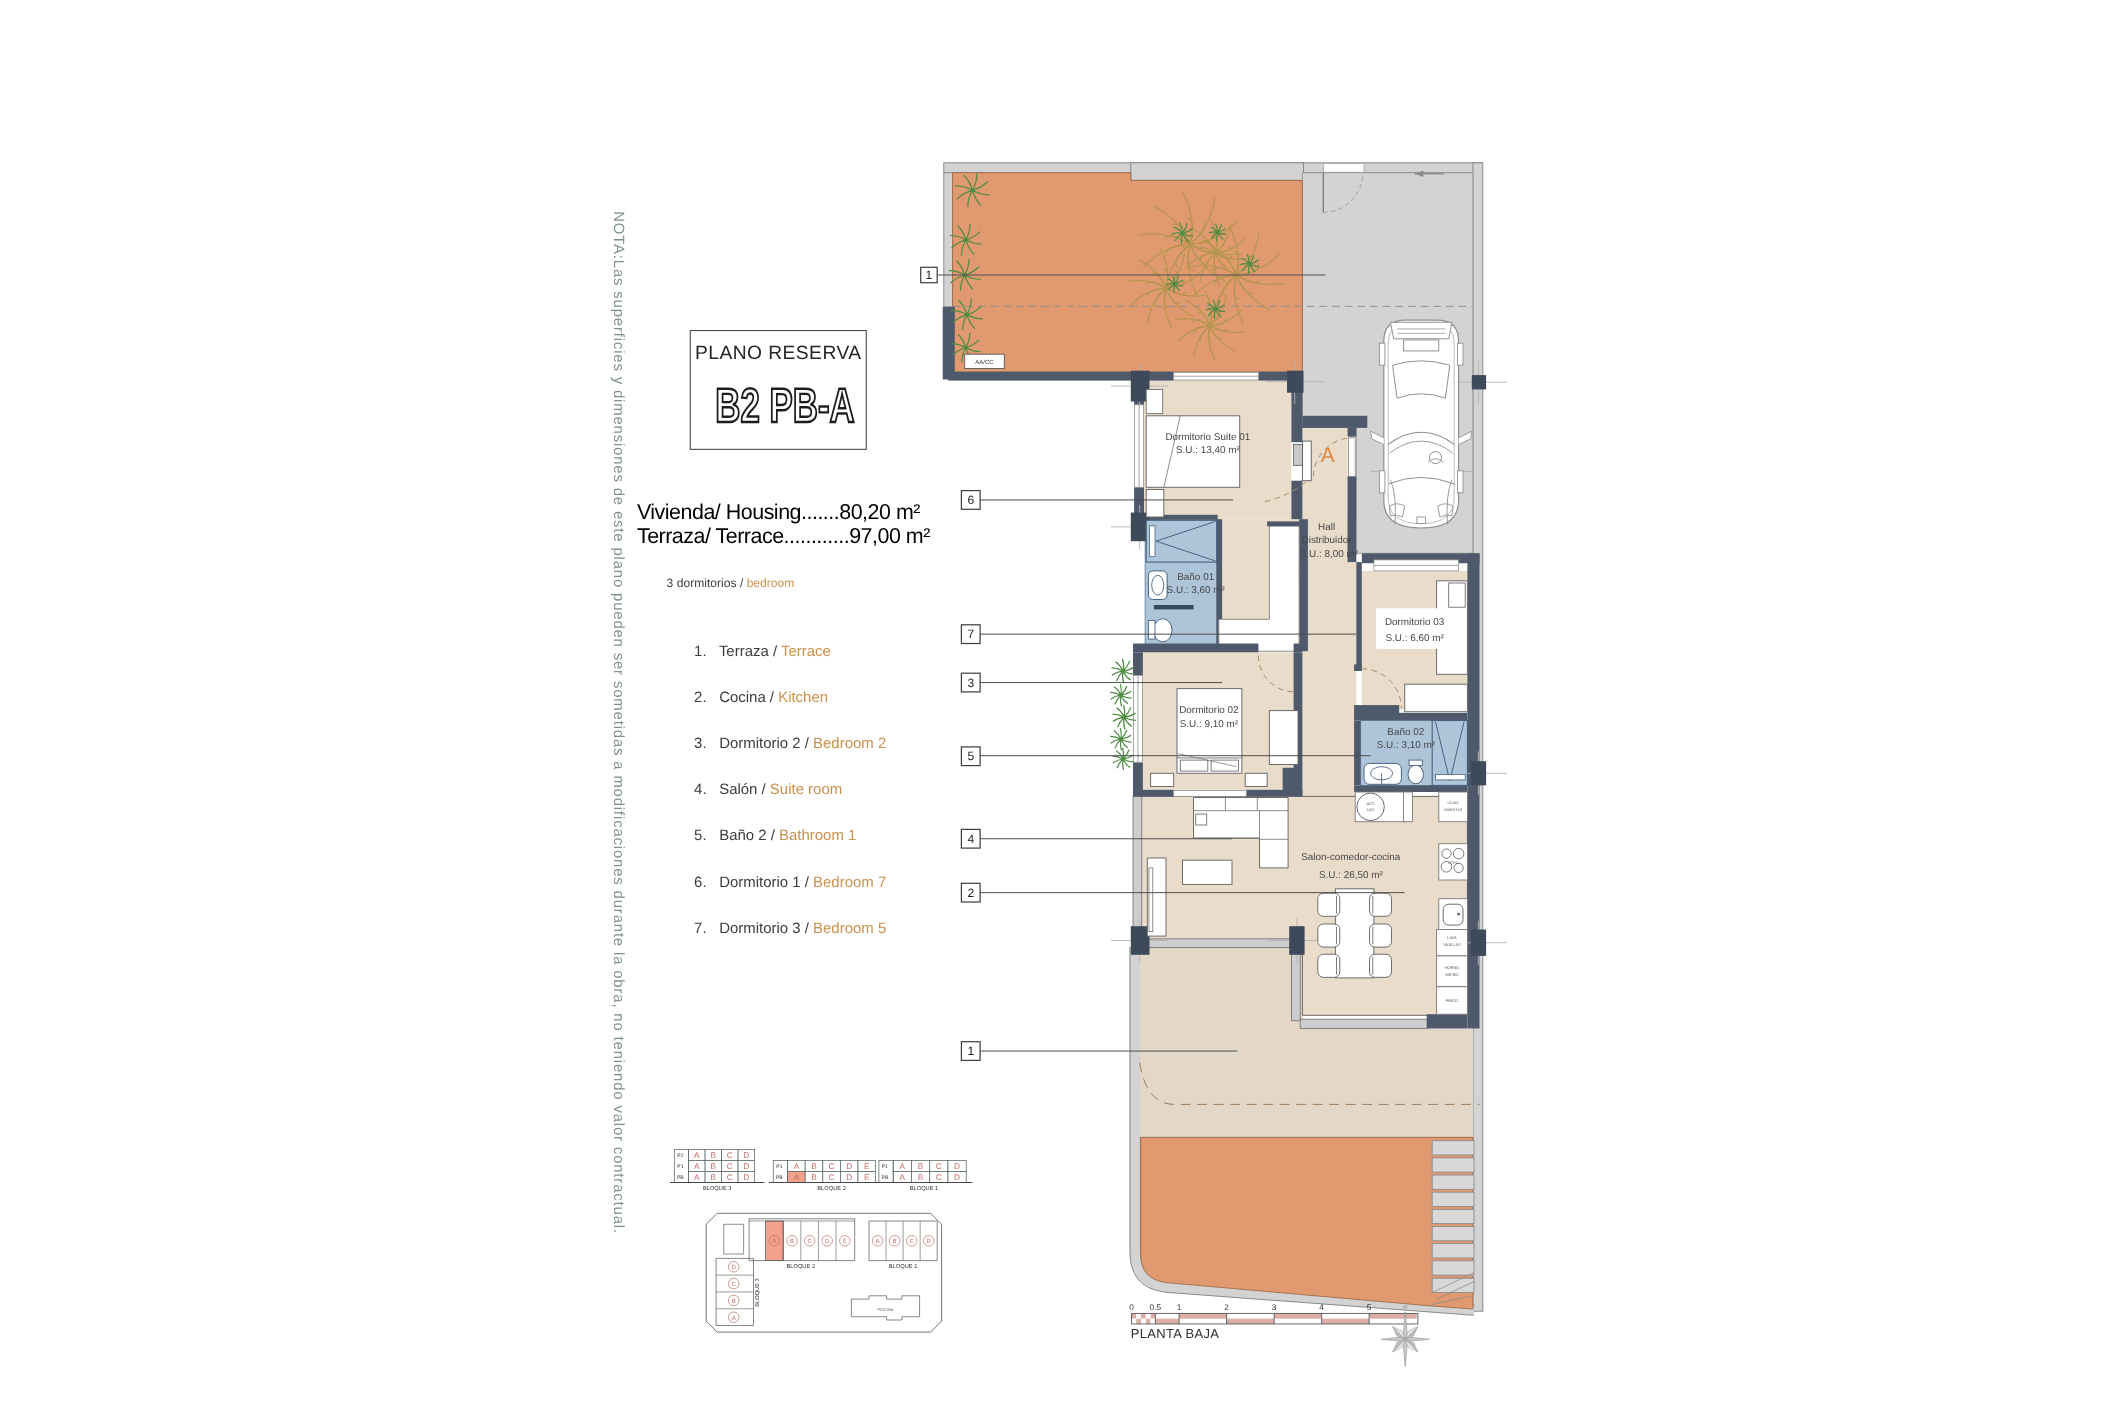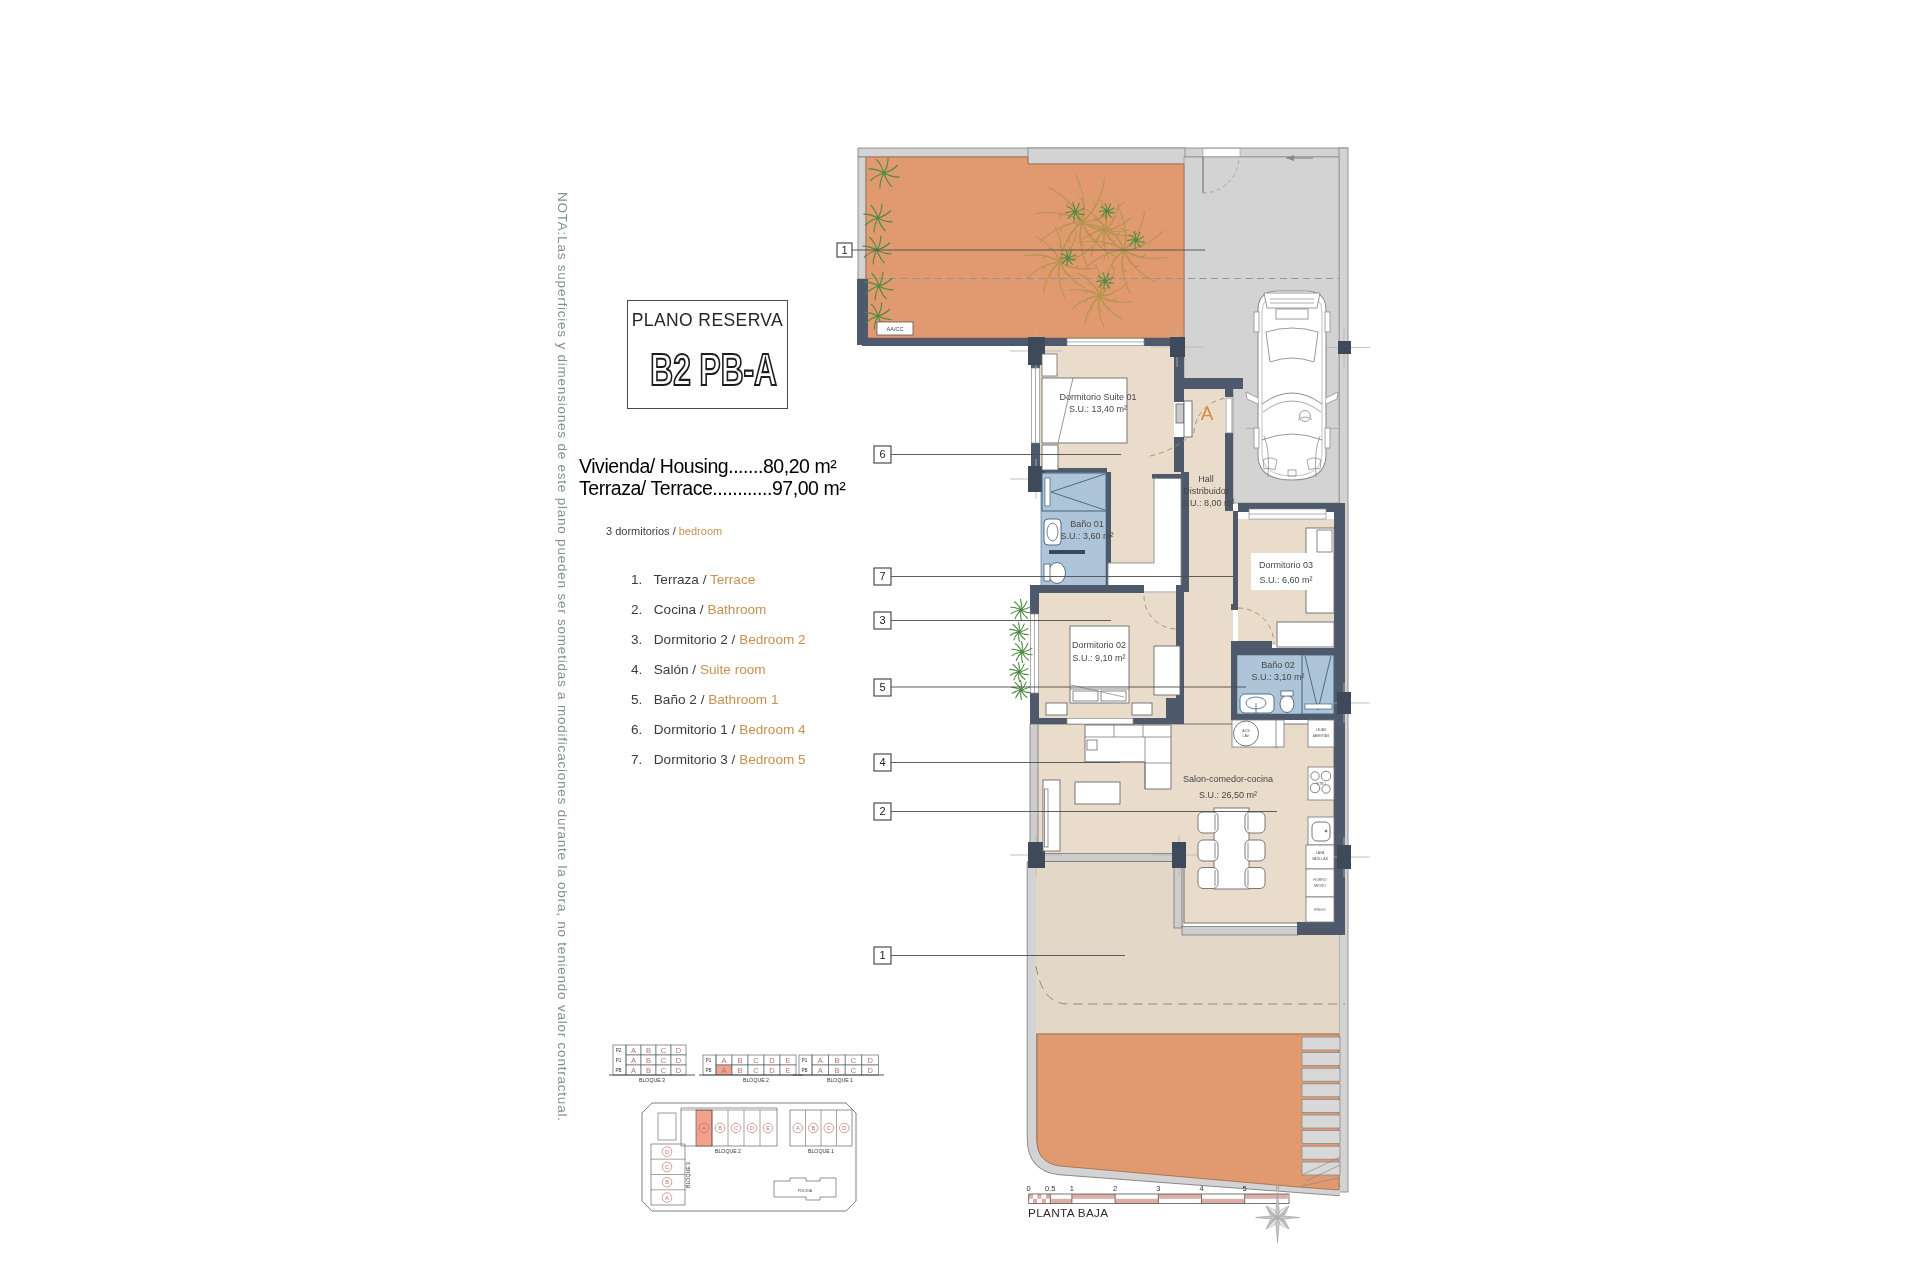--- a/index.html
+++ b/index.html
@@ -12,44 +12,44 @@
   #titlebox .t1{position:absolute;top:9px;left:0;width:100%;text-align:center;
       font-size:17.5px;letter-spacing:0.4px;color:#262626;font-weight:500;}
   #titlebox .t2{position:absolute;top:44px;left:0;width:100%;text-align:center;
       font-size:44px;font-weight:bold;color:#ffffff;letter-spacing:0px;
       -webkit-text-stroke:2.2px #1d1d1d;white-space:nowrap;
       transform:scaleX(0.72);transform-origin:50% 0;}
   #areas{left:579px;top:456px;font-size:19.5px;letter-spacing:-0.45px;color:#000000;line-height:21.5px;white-space:nowrap;}
   #dorms{left:606px;top:525px;font-size:11px;color:#3c3c3c;white-space:nowrap;}
   .or{color:#c8914e;}
   #leg{left:631px;top:572px;font-size:13.6px;color:#3c3c3c;}
-  #leg div{height:30px;white-space:nowrap;}
+  #leg div{height:30px;white-space:nowrap;margin-top:12px;}
   #leg .n{display:inline-block;width:19px;}
 </style>
 </head>
 <body>
 
 <div id="nota" class="abs">NOTA:Las superficies y dimensiones de este plano pueden ser sometidas a modificaciones durante la obra, no teniendo valor contractual.</div>
 
 <div id="titlebox" class="abs">
   <div class="t1">PLANO RESERVA</div>
   <div class="t2">B2 PB-A</div>
 </div>
 
 <div id="areas" class="abs">Vivienda/ Housing.......80,20 m²<br>Terraza/ Terrace............97,00 m²</div>
 
 <div id="dorms" class="abs">3 dormitorios / <span class="or">bedroom</span></div>
 
 <div id="leg" class="abs">
   <div><span class="n">1.</span> Terraza / <span class="or">Terrace</span></div>
-  <div><span class="n">2.</span> Cocina / <span class="or">Bathroom</span></div>
+  <div><span class="n">2.</span> Cocina / <span class="or">Kitchen</span></div>
   <div><span class="n">3.</span> Dormitorio 2 / <span class="or">Bedroom 2</span></div>
   <div><span class="n">4.</span> Salón / <span class="or">Suite room</span></div>
   <div><span class="n">5.</span> Baño 2 / <span class="or">Bathroom 1</span></div>
-  <div><span class="n">6.</span> Dormitorio 1 / <span class="or">Bedroom 4</span></div>
+  <div><span class="n">6.</span> Dormitorio 1 / <span class="or">Bedroom 7</span></div>
   <div><span class="n">7.</span> Dormitorio 3 / <span class="or">Bedroom 5</span></div>
 </div>
 <svg class="abs" style="left:0;top:0" width="1920" height="1280" viewBox="0 0 1920 1280">
 
 <rect x="858" y="148" width="489" height="9" fill="#d3d3d3" stroke="#8a8a8a" stroke-width="0.9"></rect>
 
 <rect x="1028" y="148" width="157" height="16" fill="#d3d3d3" stroke="#8a8a8a" stroke-width="0.9"></rect>
 
 <rect x="1339" y="148" width="9" height="1044" fill="#d3d3d3" stroke="#8a8a8a" stroke-width="0.9"></rect>
 

